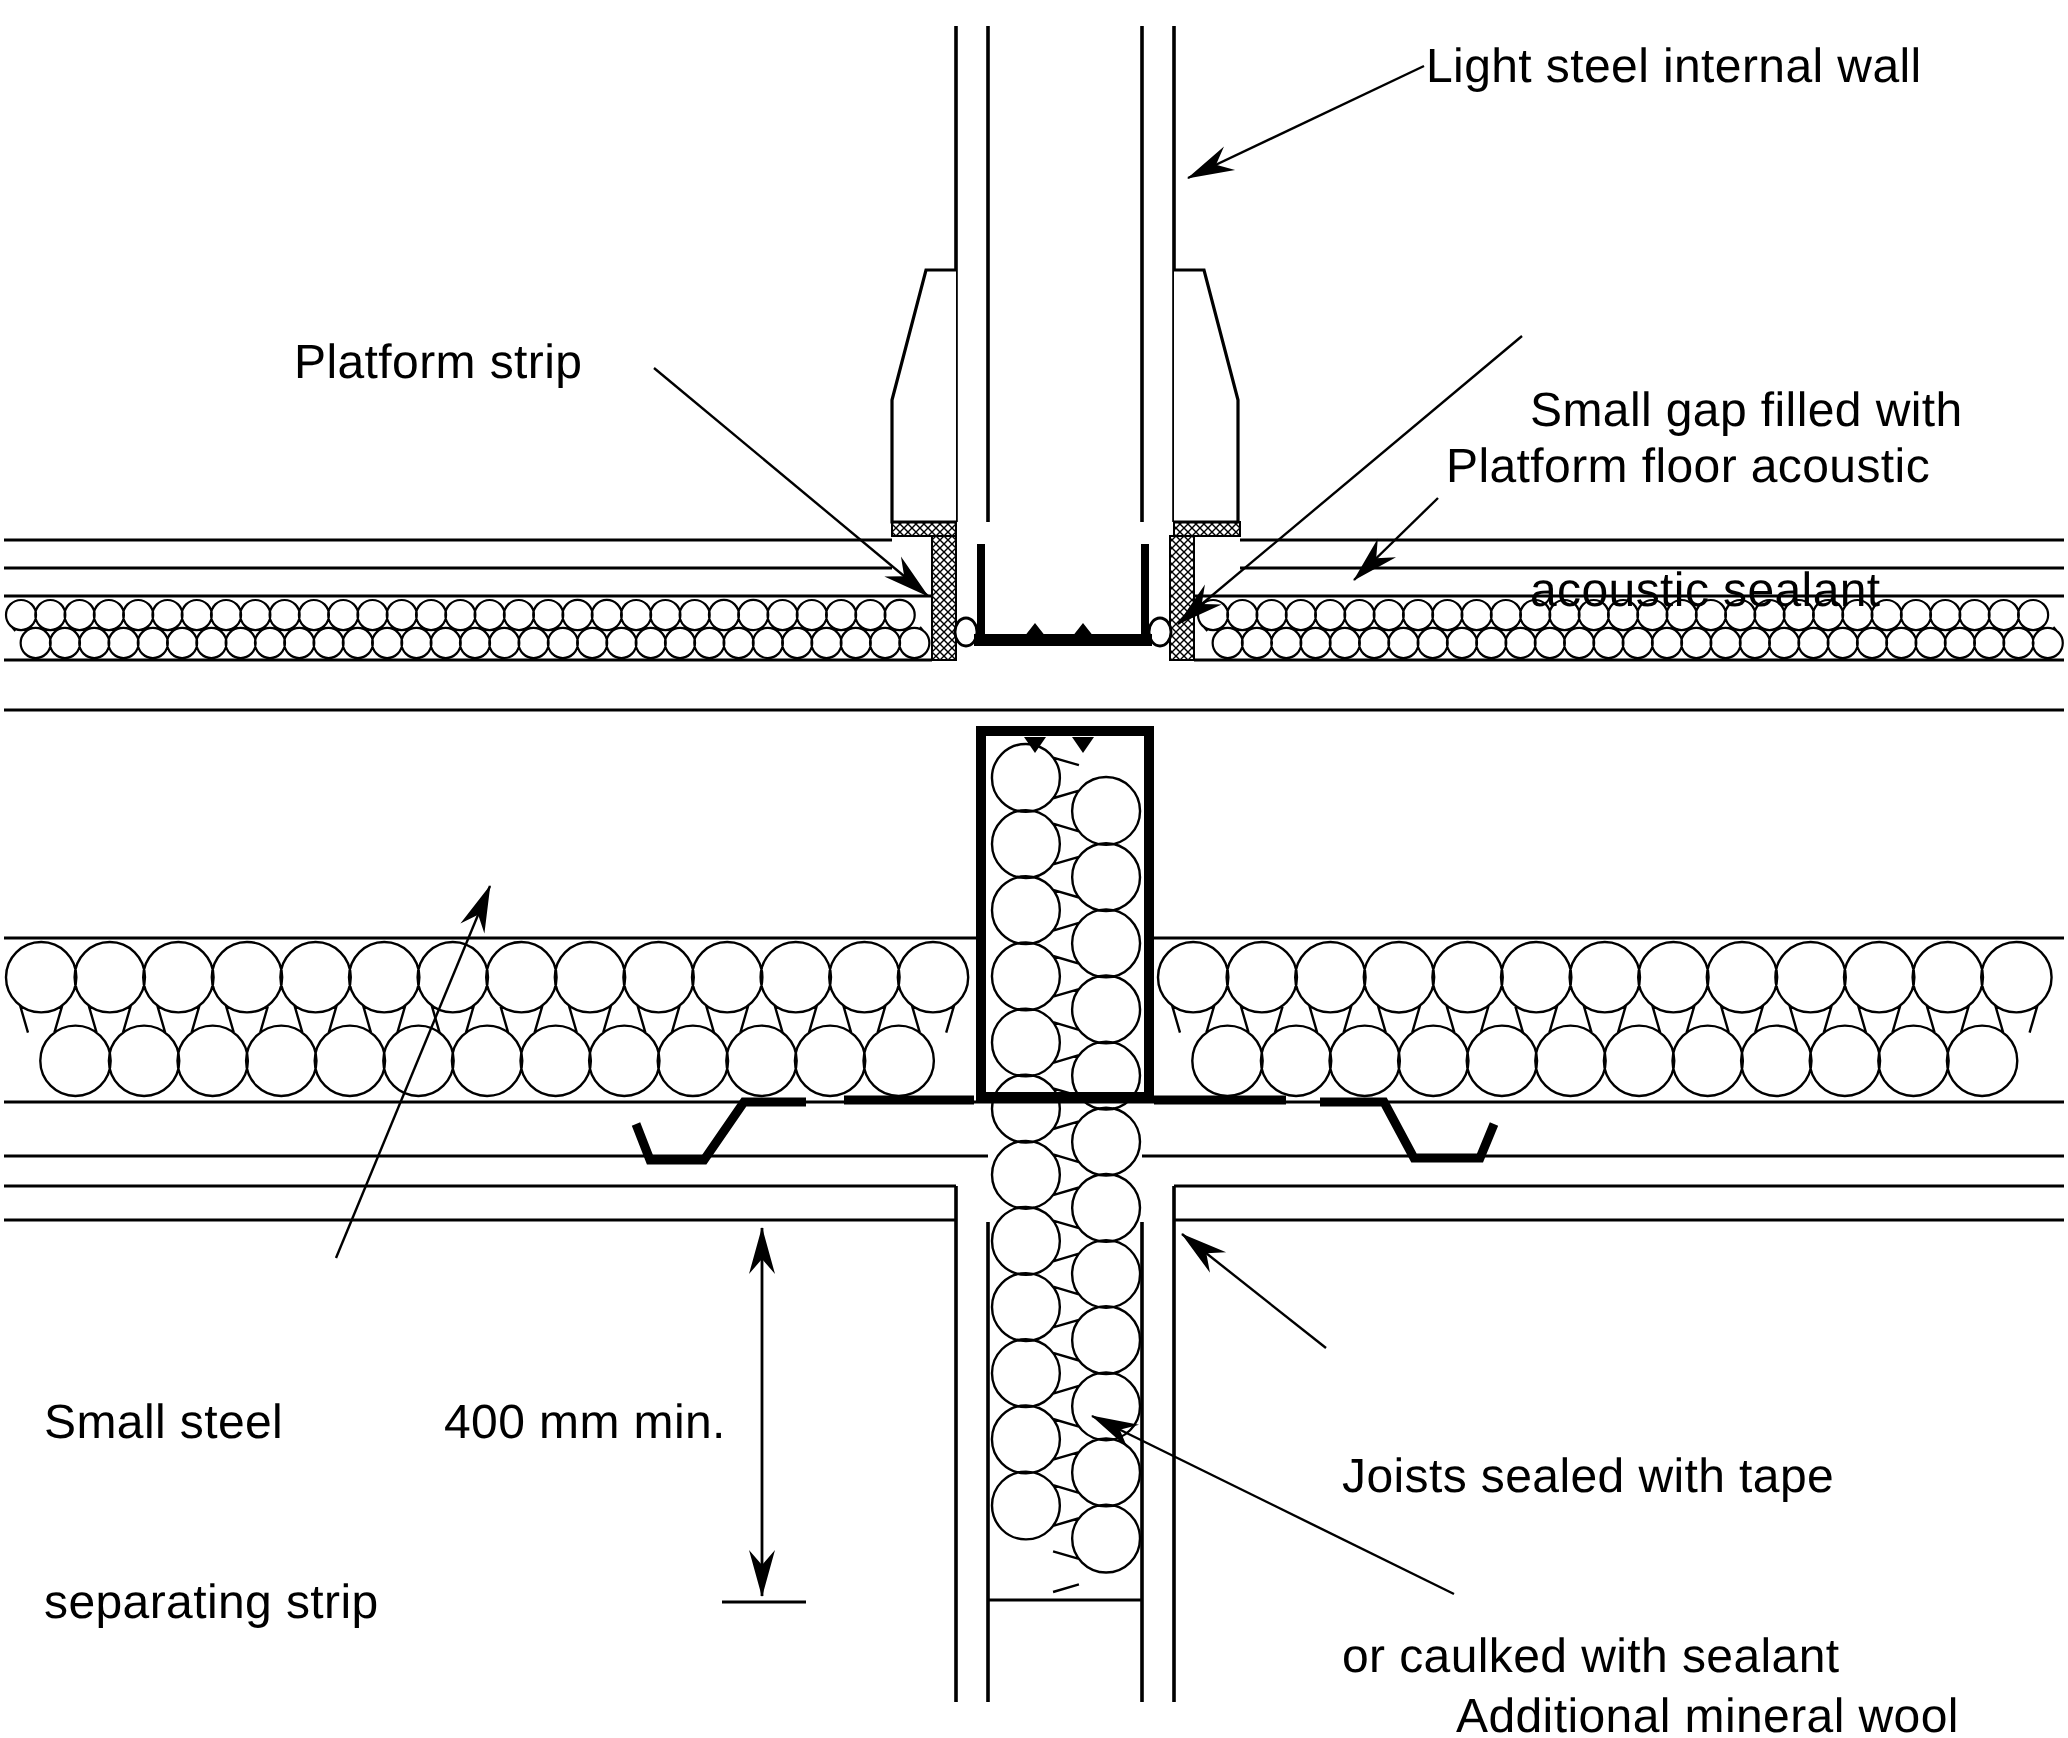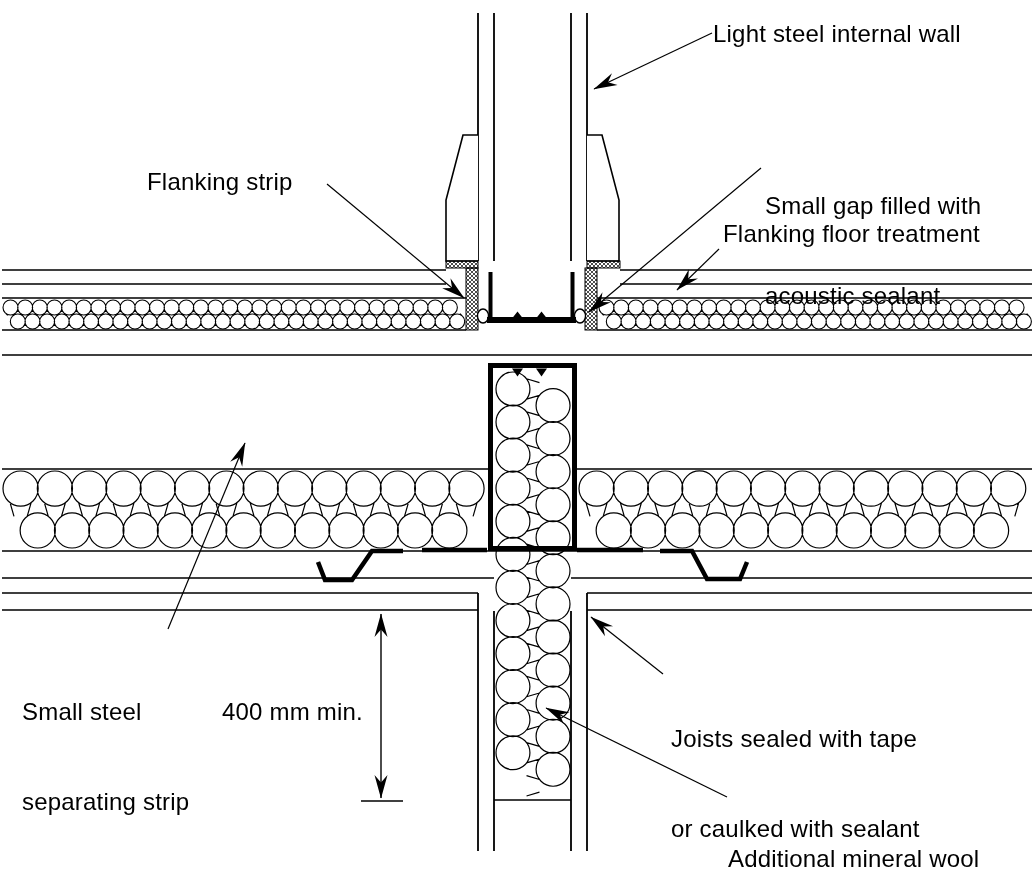--- a/index.html
+++ b/index.html
@@ -103,23 +103,23 @@
   <line x1="361" y1="801" x2="403" y2="801" stroke="#000" stroke-width="1.6"></line>
 </svg>
 
 <div class="lbl" style="left:713px;top:19px">Light steel internal wall</div>
 
 <div class="lbl" style="left:765px;top:131px">
   <div>Small gap filled with</div>
   <div>acoustic sealant</div>
 </div>
 
-<div class="lbl" style="left:723px;top:219px">Flanking floor treatment</div>
+<div class="lbl" style="left:723px;top:219px">Platform floor acoustic</div>
 
-<div class="lbl" style="left:147px;top:167px">Flanking strip</div>
+<div class="lbl" style="left:147px;top:167px">Platform strip</div>
 
 <div class="lbl" style="left:22px;top:637px">
   <div>Small steel</div>
   <div>separating strip</div>
 </div>
 
 <div class="lbl" style="left:222px;top:697px">400 mm min.</div>
 
 <div class="lbl" style="left:671px;top:664px">
   <div>Joists sealed with tape</div>

